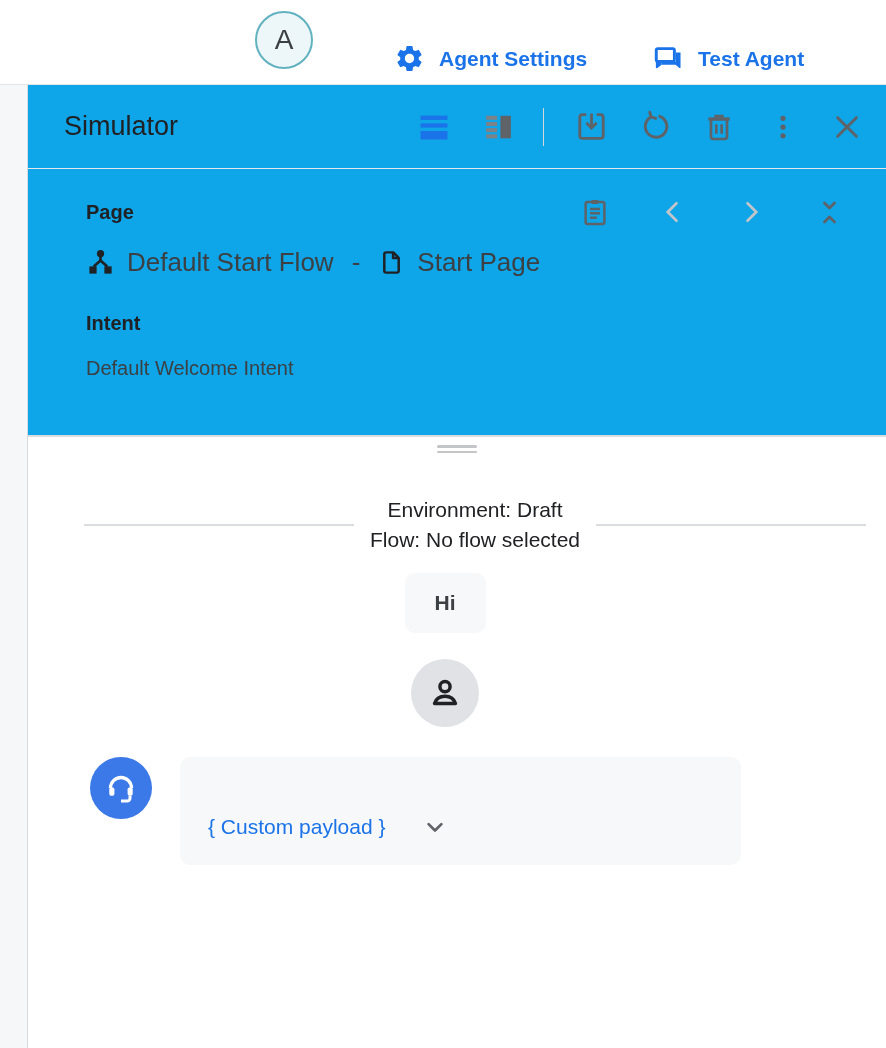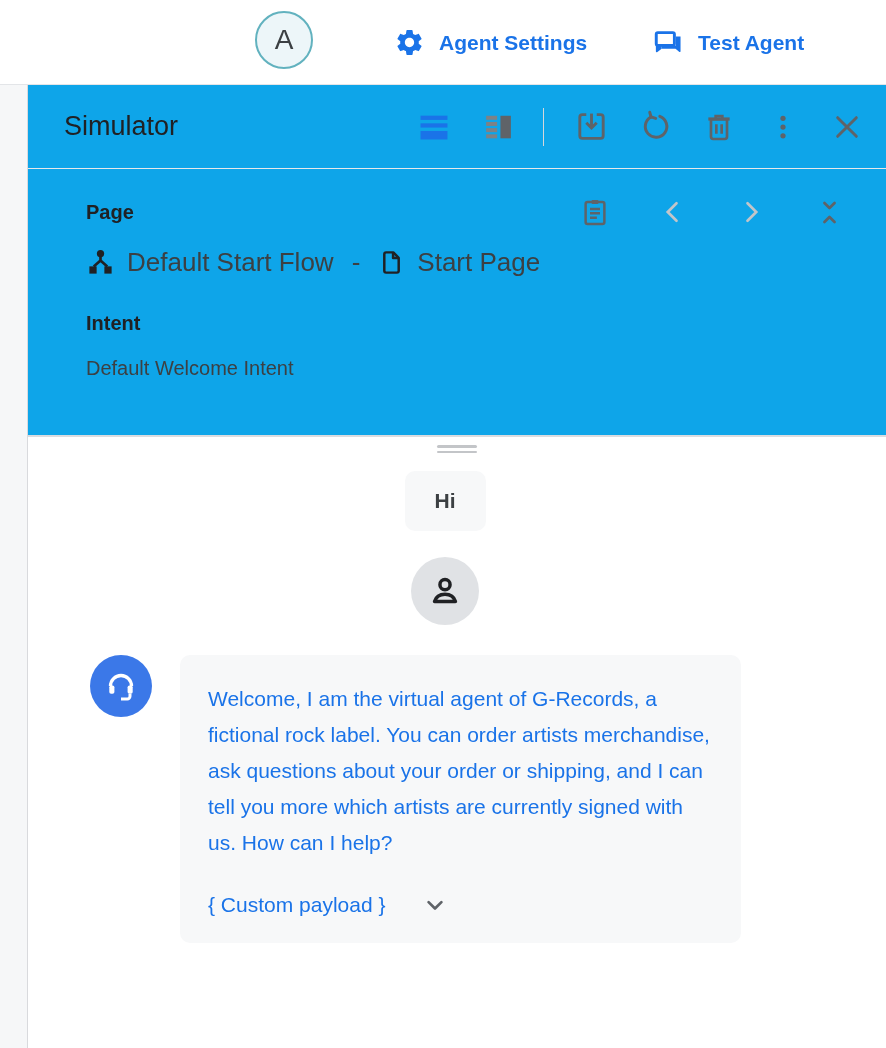--- a/index.html
+++ b/index.html
@@ -5,21 +5,21 @@
   * { margin:0; padding:0; box-sizing:border-box; }
   html,body { width:886px; height:1048px; background:#fff; overflow:hidden;
     font-family:"Liberation Sans", sans-serif; color:#202124; }
 
   
   .topbar { position:relative; height:85px; background:#fff; border-bottom:1px solid #e3e5e8; }
   .tb-avatar { position:absolute; left:255px; top:11px; width:58px; height:58px;
     border-radius:50%; border:2px solid #62b2bf; background:#edf6f9;
     display:flex; align-items:center; justify-content:center;
     font-size:28px; font-weight:500; color:#3c4043; cursor:pointer; }
-  .tb-btn { position:absolute; top:0; height:85px; display:flex; align-items:center; gap:14px;
+  .tb-btn { position:absolute; top:16px; height:85px; display:flex; align-items:center; gap:14px;
     color:#1a73e8; font-size:21px; font-weight:600; cursor:pointer; }
   .tb-btn.settings { left:394px; }
   .tb-btn.test { left:652px; }
   .icon { display:inline-flex; align-items:center; justify-content:center; }
 
   
   .main { display:flex; height:963px; }
   .left-strip { width:28px; background:#f6f7f8; border-right:1px solid #d9dadd; }
   .panel { flex:1; background:#0ea5e9; display:flex; flex-direction:column; }
 
@@ -213,20 +213,28 @@
       <div class="intent-label">Intent</div>
       <div class="intent-value">Default Welcome Intent</div>
     </div>
 
     <div class="convo">
       <div class="drag-handle">
         <div></div>
           <div></div>
       </div>
 
+      <div class="env-block">
+        <div class="env-line"></div>
+        <div class="env-text">
+          <div>Environment: Draft</div>
+          <div>Flow: No flow selected</div>
+        </div>
+        <div class="env-line"></div>
+      </div>
 
       <div class="user-row">
         <div class="user-bubble">Hi</div>
         <div class="user-avatar">
           <span class="icon">
             <svg width="38" height="38" viewBox="0 0 24 24" fill="none" stroke="#202124" stroke-width="2.2">
               <circle cx="12" cy="8" r="3.2"></circle>
               <path d="M5.4 18.6c.9-3.1 3.5-4.6 6.6-4.6s5.7 1.5 6.6 4.6z" stroke-linejoin="round"></path>
             </svg>
           </span>
@@ -238,21 +246,20 @@
           <span class="icon">
             <svg width="36" height="36" viewBox="0 0 24 24" fill="none" stroke="#ffffff" stroke-width="2">
               <path d="M5 12a7 7 0 0 1 14 0" stroke-width="2.2"></path>
               <rect x="4.2" y="11.6" width="3.4" height="5.6" rx="1.2" fill="#ffffff" stroke="none"></rect>
               <rect x="16.4" y="11.6" width="3.4" height="5.6" rx="1.2" fill="#ffffff" stroke="none"></rect>
               <path d="M18 17.2v1.6c0 1-.8 1.8-1.8 1.8H12" stroke-width="2"></path>
             </svg>
           </span>
         </div>
         <div class="agent-bubble">
-          <div class="agent-text">Welcome, I am the virtual agent of G-Records, a fictional rock label. You can order artists merchandise, ask questions about your order or shipping, and I can tell you more which artists are currently signed with us. How can I help?</div>
           <div class="payload-row">
             <span class="payload-label">{ Custom payload }</span>
             <span class="icon">
               <svg width="28" height="28" viewBox="0 0 24 24" fill="none" stroke="#5f6368" stroke-width="2.3" stroke-linecap="round" stroke-linejoin="round">
                 <path d="M6.5 9.5l5.5 5.5 5.5-5.5"></path>
               </svg>
             </span>
           </div>
         </div>
       </div>

